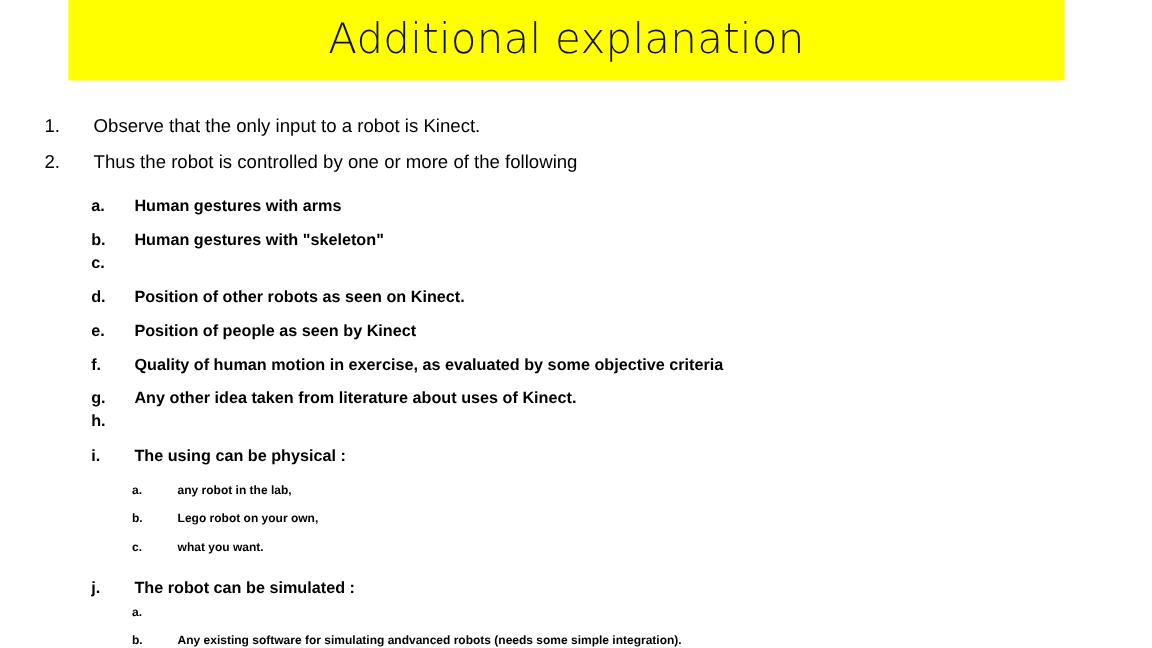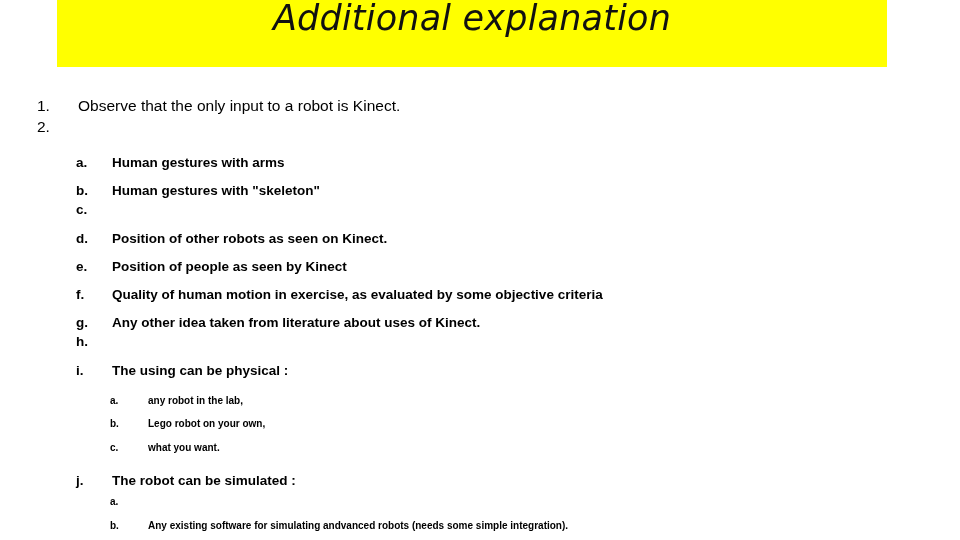--- a/index.html
+++ b/index.html
@@ -19,23 +19,23 @@
 
   
   .title-banner {
     position: absolute;
     left: 57px;
     top: 0px;
     width: 830px;
     height: 67px;
     background: #FFFF00;
     display: flex;
+    align-items: center;
     justify-content: center;
     box-sizing: border-box;
-    font-style: italic;
   }
   .title-text {
     font-family: "DejaVu Sans", sans-serif;
     font-weight: 300;
     font-size: 35px;
     line-height: 1.05;
     color: #111111;
     letter-spacing: 0.2px;
     white-space: nowrap;
     text-align: center;
@@ -113,20 +113,21 @@
 <div class="slide-body">
   <div class="outline">
 
     <div class="row lvl1">
       <span class="marker">1.</span>
       <span class="text">Observe that the only input to a robot is Kinect.</span>
     </div>
 
     <div class="row lvl1">
       <span class="marker">2.</span>
+      <span class="text">Thus the robot is controlled by one or more of the following</span>
     </div>
 
     <div class="lvl2-group">
 
       <div class="row lvl2">
         <span class="marker">a.</span>
         <span class="text">Human gestures with arms</span>
       </div>
 
       <div class="row lvl2">

